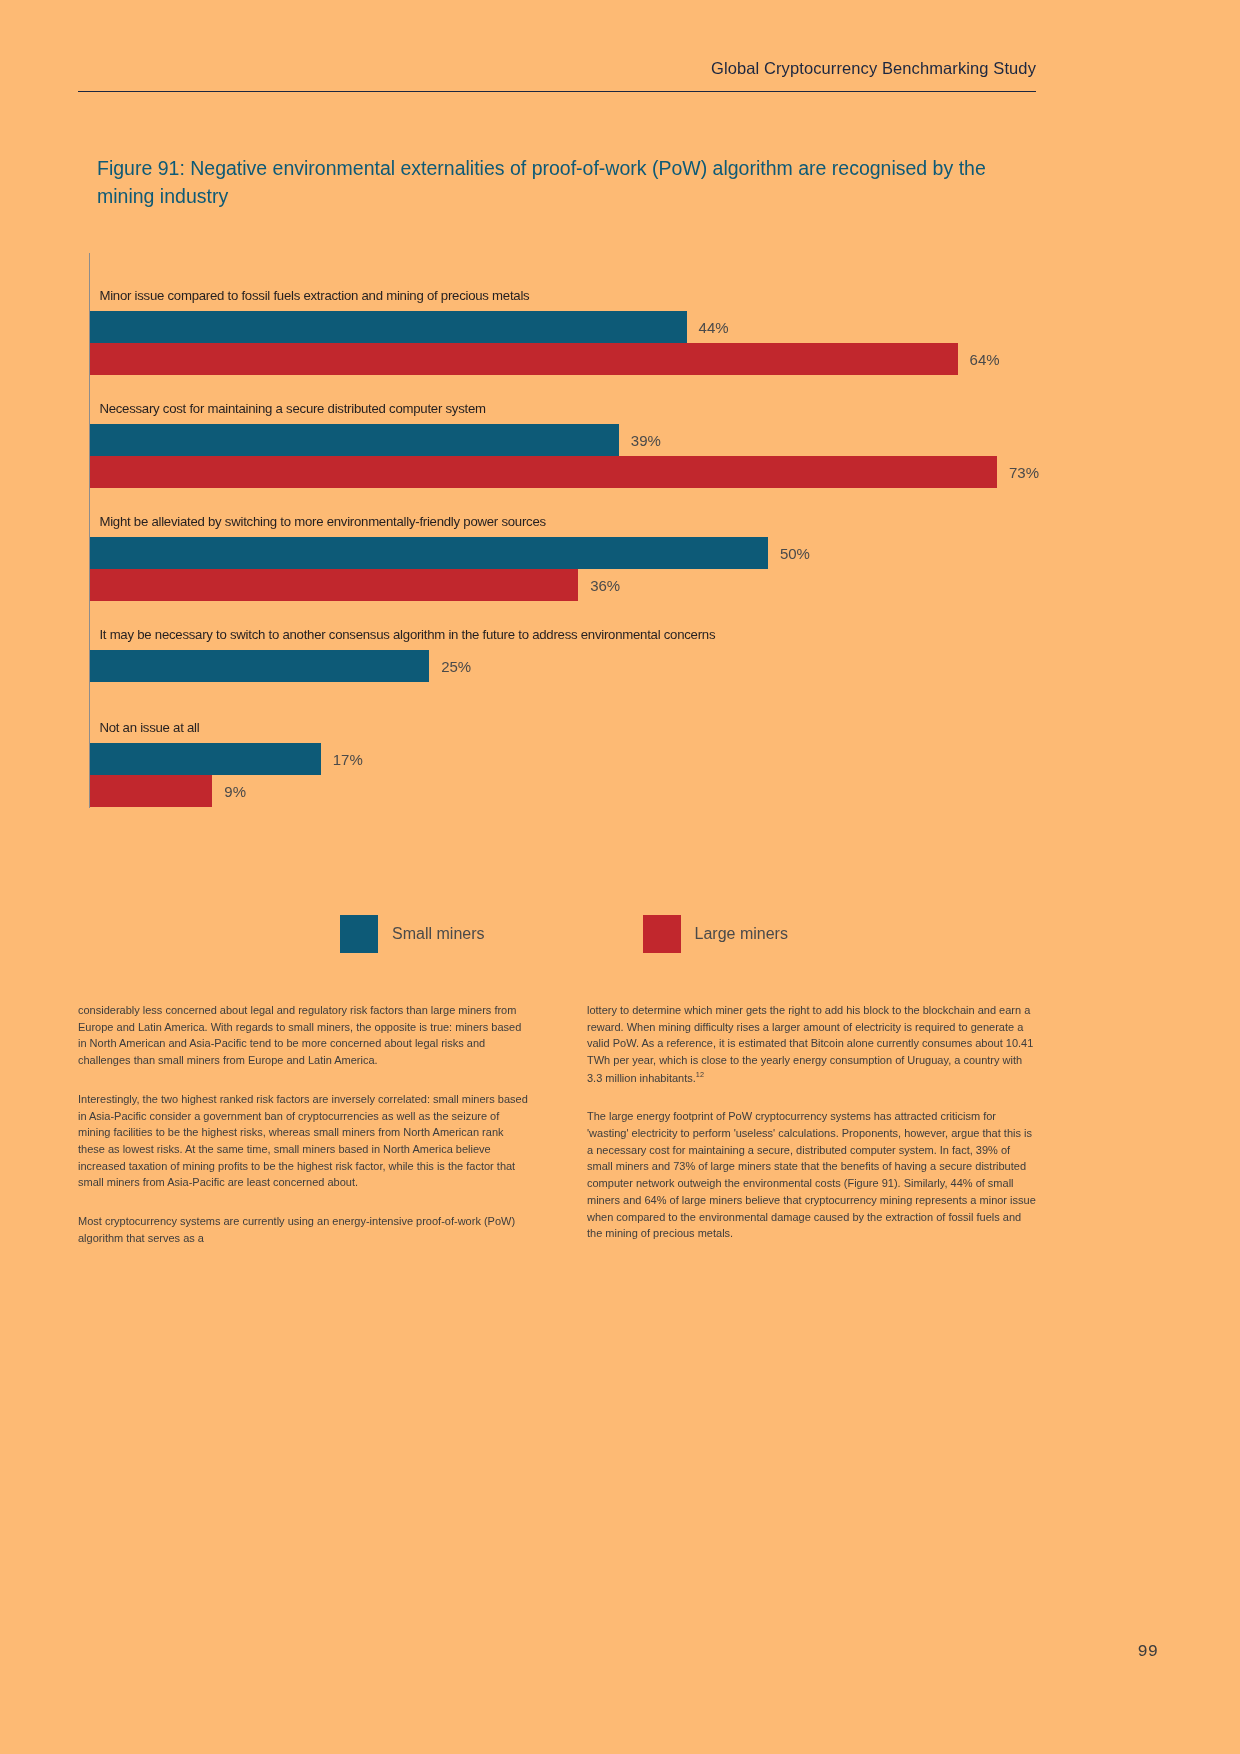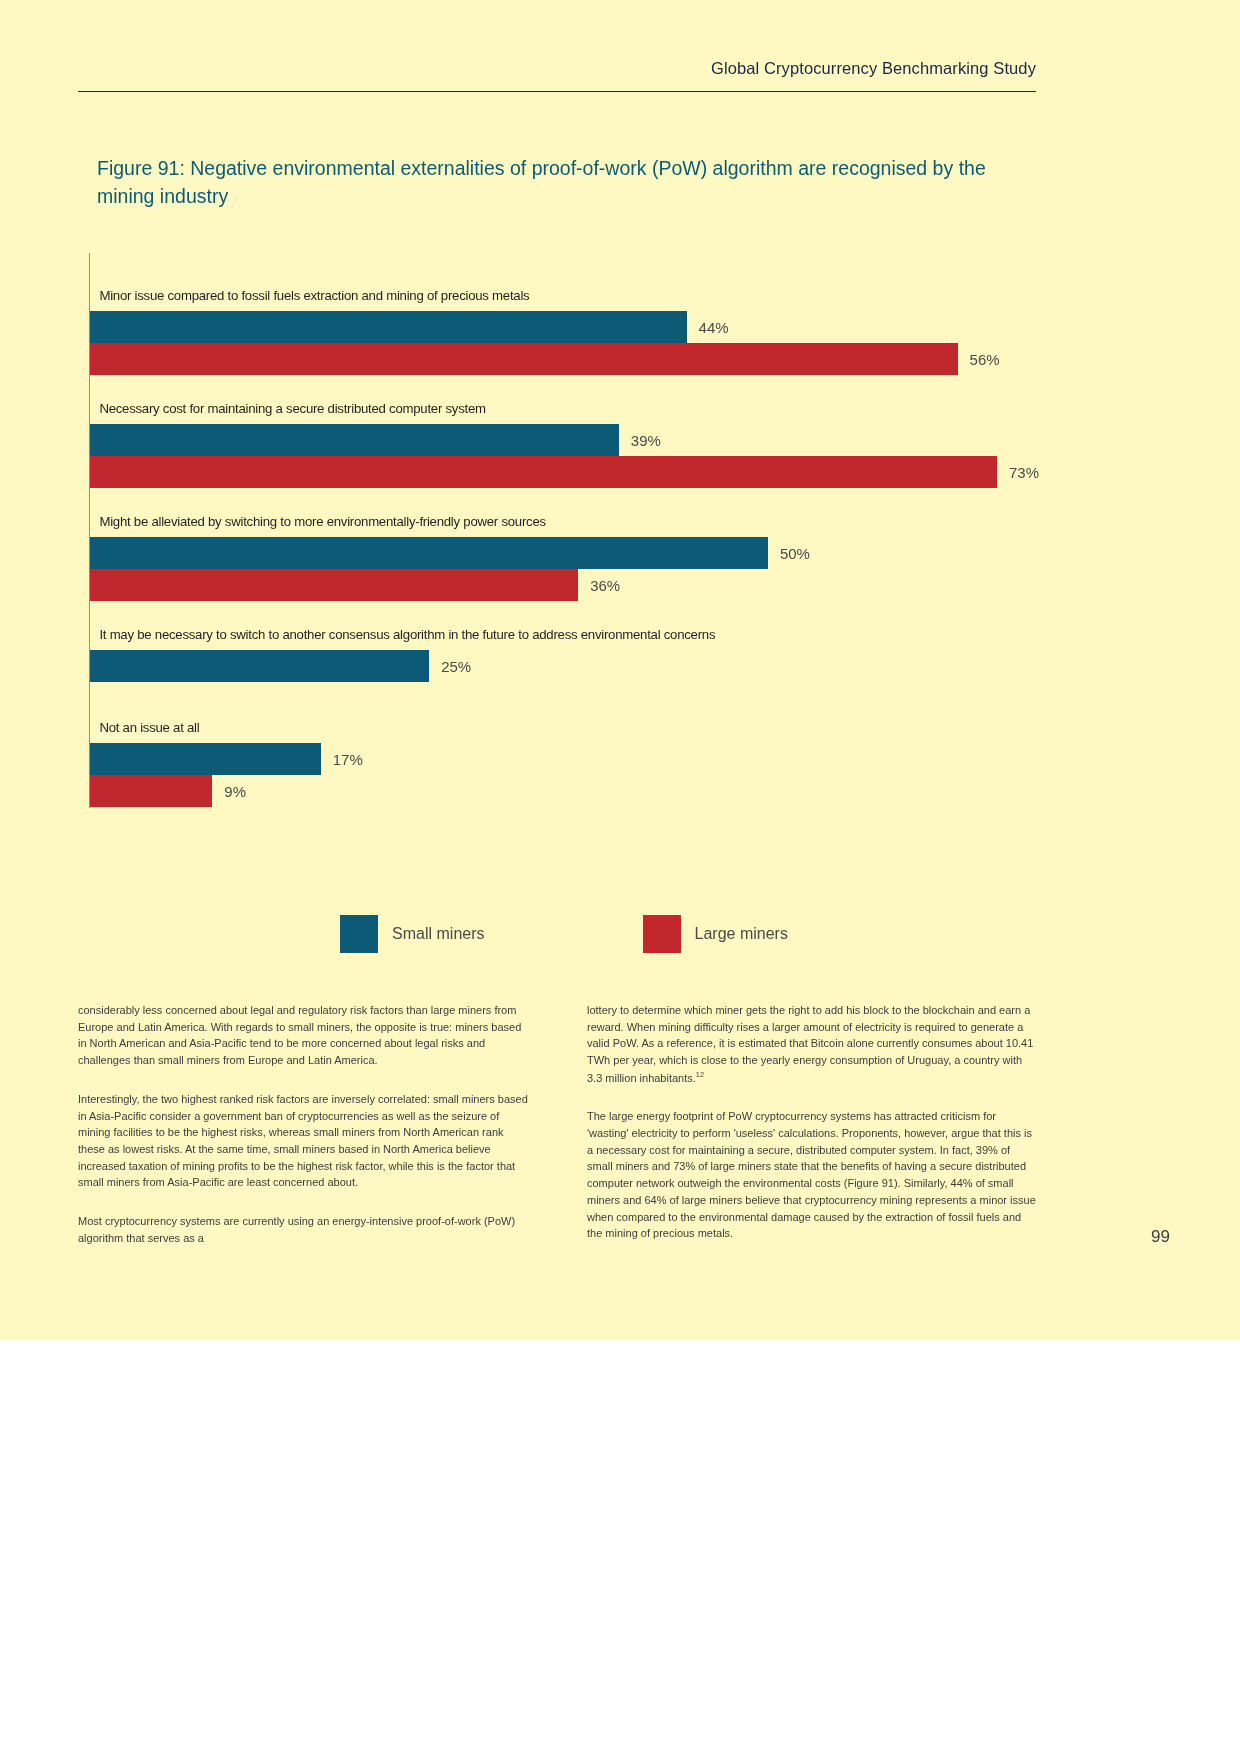--- a/index.html
+++ b/index.html
@@ -5,22 +5,22 @@
   * { box-sizing: border-box; margin: 0; padding: 0; }
   html, body {
     width: 1240px;
     height: 1754px;
     background: #ffffff;
     font-family: "Liberation Sans", sans-serif;
   }
   .page {
     position: relative;
     width: 1240px;
-    height: 1340px;
-    background: #fef9c3;
+    height: 1754px;
+    background: #fdba74;
     overflow: hidden;
   }
 
   
   .header {
     position: absolute;
     left: 78px;
     top: 58px;
     width: 958px;
   }
@@ -159,25 +159,25 @@
     font-family: "Liberation Sans", sans-serif;
     margin-bottom: 0;
     margin-top: 2px;
   }
   .after-heading { margin-top: 1px; }
   sup { font-size: 0.66em; vertical-align: super; }
 
   
   .page-number {
     position: absolute;
-    right: 70px;
+    right: 82px;
     bottom: 93px;
     font-size: 17px;
     color: #3d3d3d;
-    font-family: Liberation Sans, sans-serif;
+    font-family: Liberation Mono, monospace;
   }
 </style>
 </head>
 <body>
 
 <div class="page">
 
   <div class="header">
     <div class="header-title">Global Cryptocurrency Benchmarking Study</div>
     <div class="header-rule"></div>
@@ -189,21 +189,21 @@
     <div class="chart-axis"></div>
     <div class="chart-plot" id="chart-plot">
         <div class="cat-group" style="position: absolute; left: 0px; top: 0px; width: 100%;">
           <div class="cat-label" style="height: 30px; display: flex; align-items: center;">Minor issue compared to fossil fuels extraction and mining of precious metals</div>
           <div class="bar-row">
             <div class="bar small" style="width: 596.2px; background: rgb(13, 90, 119);"></div>
             <span class="bar-value">44%</span>
           </div>
           <div class="bar-row">
             <div class="bar large" style="width: 867.2px; background: rgb(193, 39, 45);"></div>
-            <span class="bar-value">56%</span>
+            <span class="bar-value">64%</span>
           </div>
         </div>
         <div class="cat-group" style="position: absolute; left: 0px; top: 113px; width: 100%;">
           <div class="cat-label" style="height: 30px; display: flex; align-items: center;">Necessary cost for maintaining a secure distributed computer system</div>
           <div class="bar-row">
             <div class="bar small" style="width: 528.45px; background: rgb(13, 90, 119);"></div>
             <span class="bar-value">39%</span>
           </div>
           <div class="bar-row">
             <div class="bar large" style="width: 989.15px; background: rgb(193, 39, 45);"></div>

